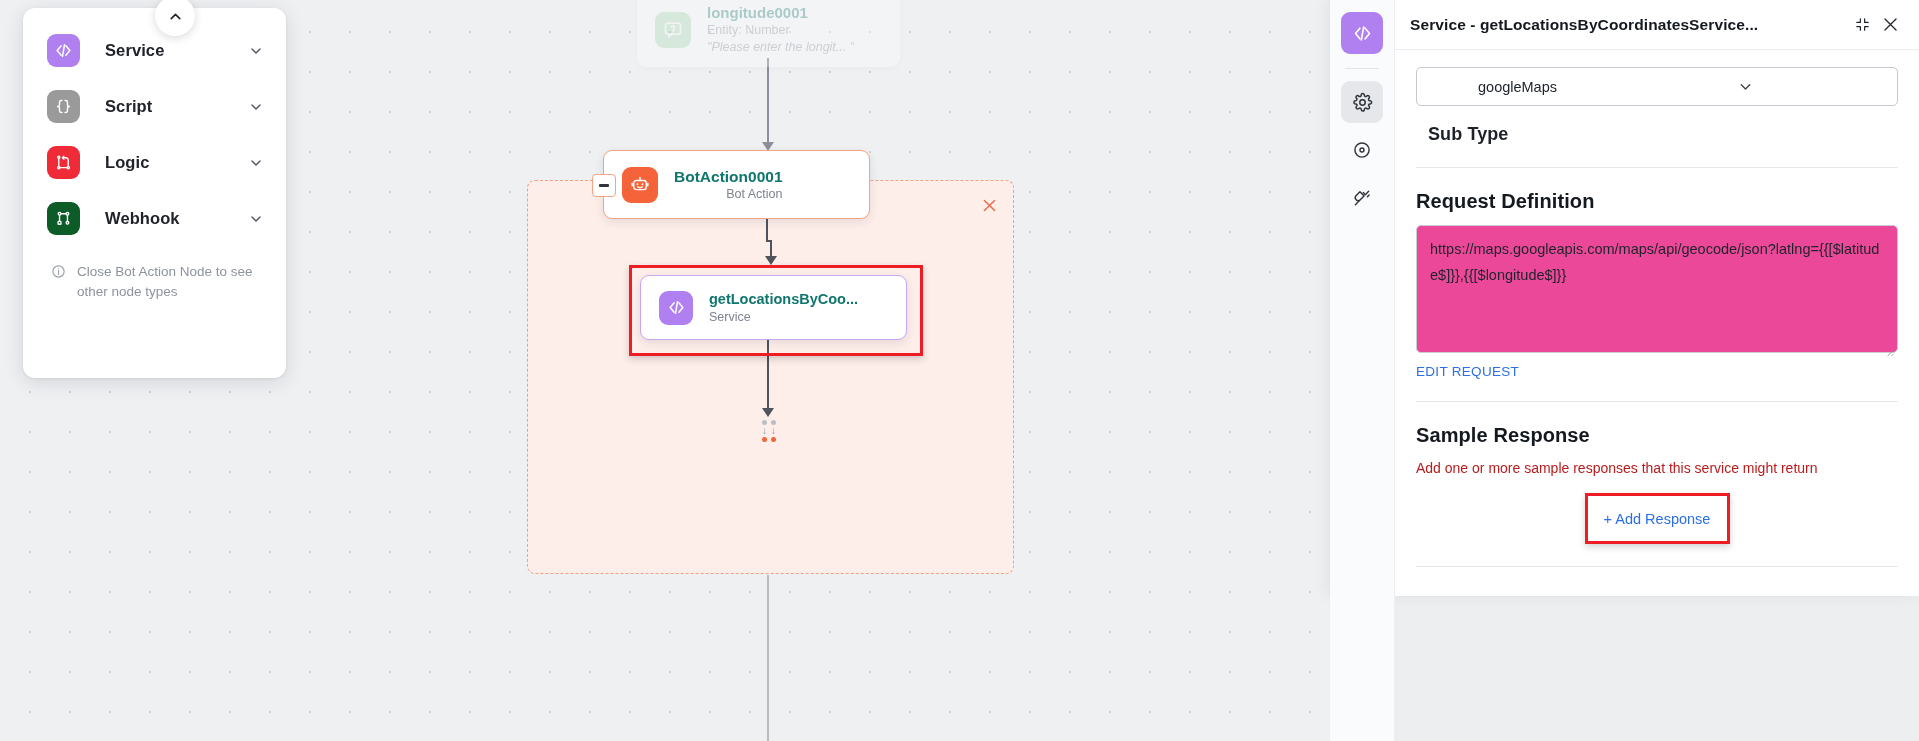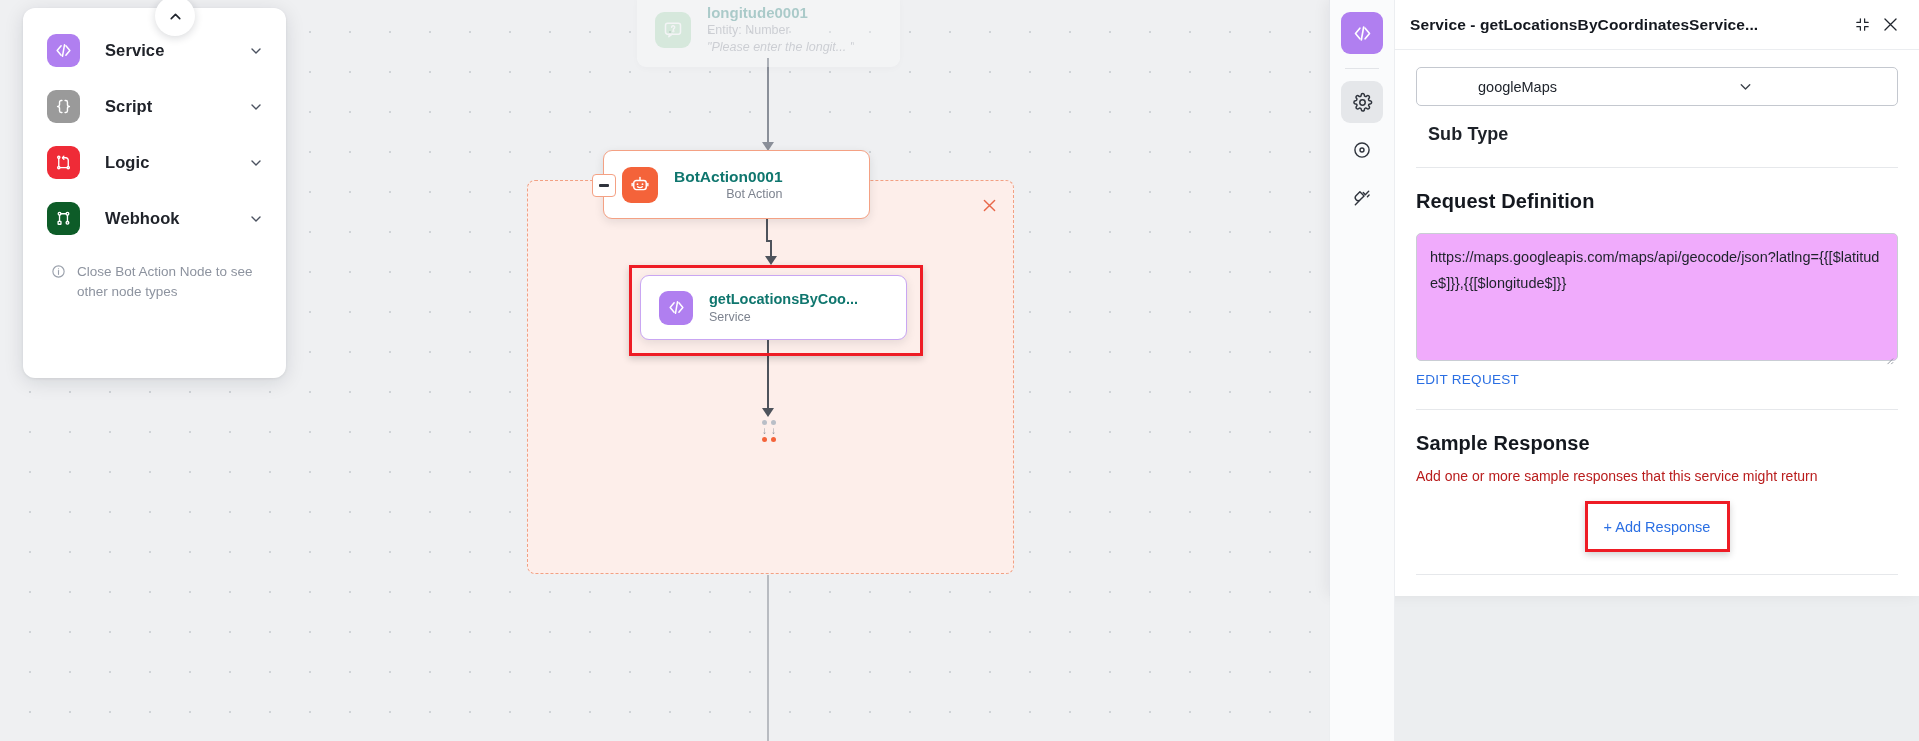--- a/index.html
+++ b/index.html
@@ -168,21 +168,21 @@
   .select{
     height:37px;border:1px solid #c4c8cf;border-radius:5px;background:#fff;
     display:flex;align-items:center;padding:0 12px 0 13px;cursor:pointer;
   }
   .select span{flex:1 1 auto;font-size:14.5px;color:#20252d;margin-left:48px;}
   .select .chev{color:#3c424b;display:flex;}
   .sep{height:1px;background:#e6e8eb;margin:22px 0 0 0;}
 
   .sect-title{font-size:20px;font-weight:700;color:#14181f;letter-spacing:.1px;}
   .req-area{
-    margin-top:20px;border:1px solid #c9cdd4;border-radius:5px;background:#f0abfc;
+    margin-top:12px;border:1px solid #c9cdd4;border-radius:5px;background:#ec4899;
     height:106px;padding:10px 13px;position:relative;
     font-size:14.5px;line-height:26px;color:#1e232b;word-break:break-all;
   }
   .resize-grip{
     position:absolute;right:3px;bottom:2px;width:11px;height:11px;
     color:#8a8f99;
   }
   .link{
     display:inline-block;margin-top:11px;font-size:13.5px;color:#2b6fe3;
     letter-spacing:.3px;cursor:pointer;

